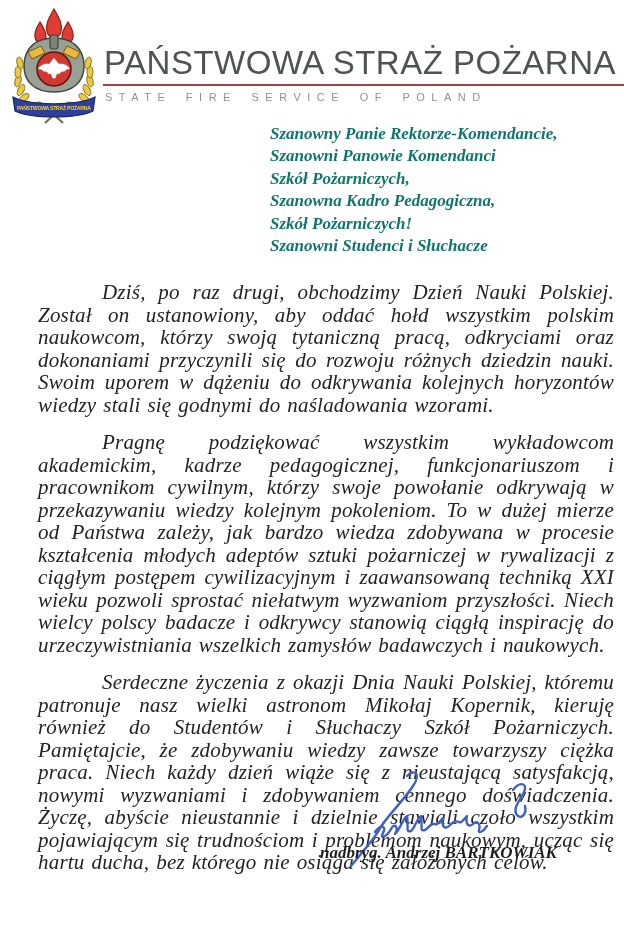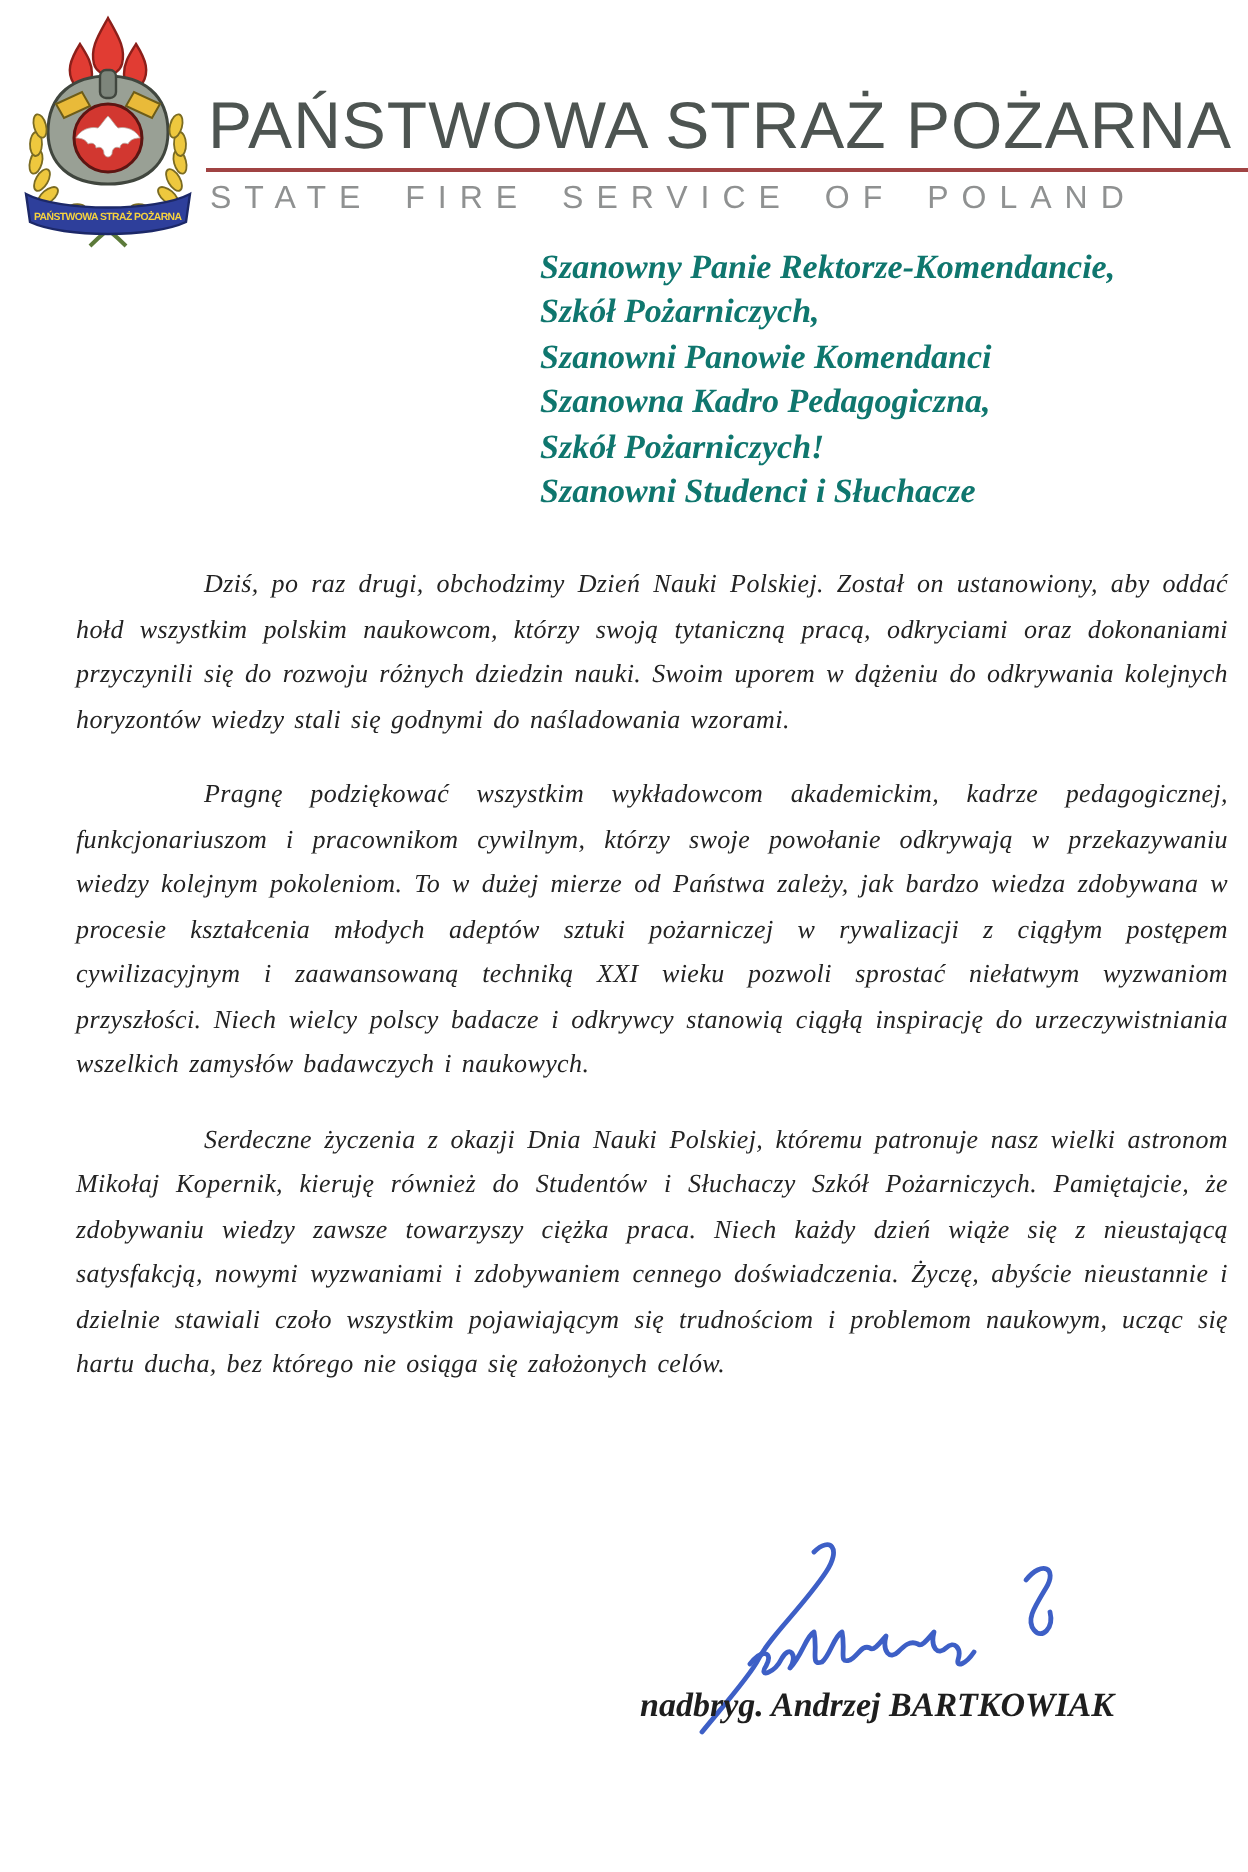--- a/index.html
+++ b/index.html
@@ -21,36 +21,36 @@
     font-size:33px; font-weight:400; letter-spacing:0.5px;
     color:#4d5451; white-space:nowrap;
   }
   .header-rule {
     position:absolute; left:103px; right:0; top:84px;
     height:2px; background:#a04343;
   }
   .org-subtitle {
     position:absolute; left:105px; top:91px;
     font-family:"Liberation Sans", sans-serif;
-    font-size:16px; letter-spacing:6.5px; word-spacing:5px;
+    font-size:11px; letter-spacing:6.5px; word-spacing:5px;
     color:#8f9191; white-space:nowrap;
   }
 
   
   .salutation {
     position:absolute; left:270px; top:123px;
     font-style:italic; font-weight:bold;
     font-size:17px; line-height:22.4px;
     color:#0f766e; white-space:nowrap;
   }
 
   
   .bodytext {
     position:absolute; left:38px; right:38px; top:281px;
-    font-style:italic; font-size:13px; line-height:22.5px;
+    font-style:italic; font-size:21px; line-height:22.5px;
     letter-spacing:0.2px; word-spacing:1.5px;
     text-align:justify; color:#232323;
   }
   .bodytext p { margin:0 0 15px 0; text-indent:64px; }
 
   
   .signature-svg { position:absolute; left:335px; top:770px; width:210px; height:100px; }
   .signer-name {
     position:absolute; left:320px; top:843px;
     font-style:italic; font-weight:bold; font-size:17px;
@@ -111,22 +111,22 @@
     <path d="M5,91 C22,100 70,100 87,91 L85,105 C68,113 24,113 7,105 Z" fill="#2e3f9b" stroke="#1c2868" stroke-width="1.2"></path>
     <text x="46" y="104" text-anchor="middle" textLength="74" font-family="Liberation Sans, sans-serif" font-size="5.2" font-weight="bold" fill="#f7d33e">PAŃSTWOWA STRAŻ POŻARNA</text>
   </svg>
 
   <div class="org-title">PAŃSTWOWA STRAŻ POŻARNA</div>
   <div class="header-rule"></div>
   <div class="org-subtitle">STATE FIRE SERVICE OF POLAND</div>
 
   <div class="salutation">
     <div>Szanowny Panie Rektorze-Komendancie,</div>
+    <div>Szanowni Panowie Komendanci</div>
     <div>Szkół Pożarniczych,</div>
-    <div>Szanowni Panowie Komendanci</div>
     <div>Szanowna Kadro Pedagogiczna,</div>
     <div>Szkół Pożarniczych!</div>
     <div>Szanowni Studenci i Słuchacze</div>
   </div>
 
   <div class="bodytext">
     <p>Dziś, po raz drugi, obchodzimy Dzień Nauki Polskiej. Został on ustanowiony, aby oddać hołd wszystkim polskim naukowcom, którzy swoją tytaniczną pracą, odkryciami oraz dokonaniami przyczynili się do rozwoju różnych dziedzin nauki. Swoim uporem w dążeniu do odkrywania kolejnych horyzontów wiedzy stali się godnymi do naśladowania wzorami.</p>
     <p>Pragnę podziękować wszystkim wykładowcom akademickim, kadrze pedagogicznej, funkcjonariuszom i pracownikom cywilnym, którzy swoje powołanie odkrywają w przekazywaniu wiedzy kolejnym pokoleniom. To w dużej mierze od Państwa zależy, jak bardzo wiedza zdobywana w procesie kształcenia młodych adeptów sztuki pożarniczej w rywalizacji z ciągłym postępem cywilizacyjnym i zaawansowaną techniką XXI wieku pozwoli sprostać niełatwym wyzwaniom przyszłości. Niech wielcy polscy badacze i odkrywcy stanowią ciągłą inspirację do urzeczywistniania wszelkich zamysłów badawczych i naukowych.</p>
     <p>Serdeczne życzenia z okazji Dnia Nauki Polskiej, któremu patronuje nasz wielki astronom Mikołaj Kopernik, kieruję również do Studentów i Słuchaczy Szkół Pożarniczych. Pamiętajcie, że zdobywaniu wiedzy zawsze towarzyszy ciężka praca. Niech każdy dzień wiąże się z nieustającą satysfakcją, nowymi wyzwaniami i zdobywaniem cennego doświadczenia. Życzę, abyście nieustannie i dzielnie stawiali czoło wszystkim pojawiającym się trudnościom i problemom naukowym, ucząc się hartu ducha, bez którego nie osiąga się założonych celów.</p>
   </div>

